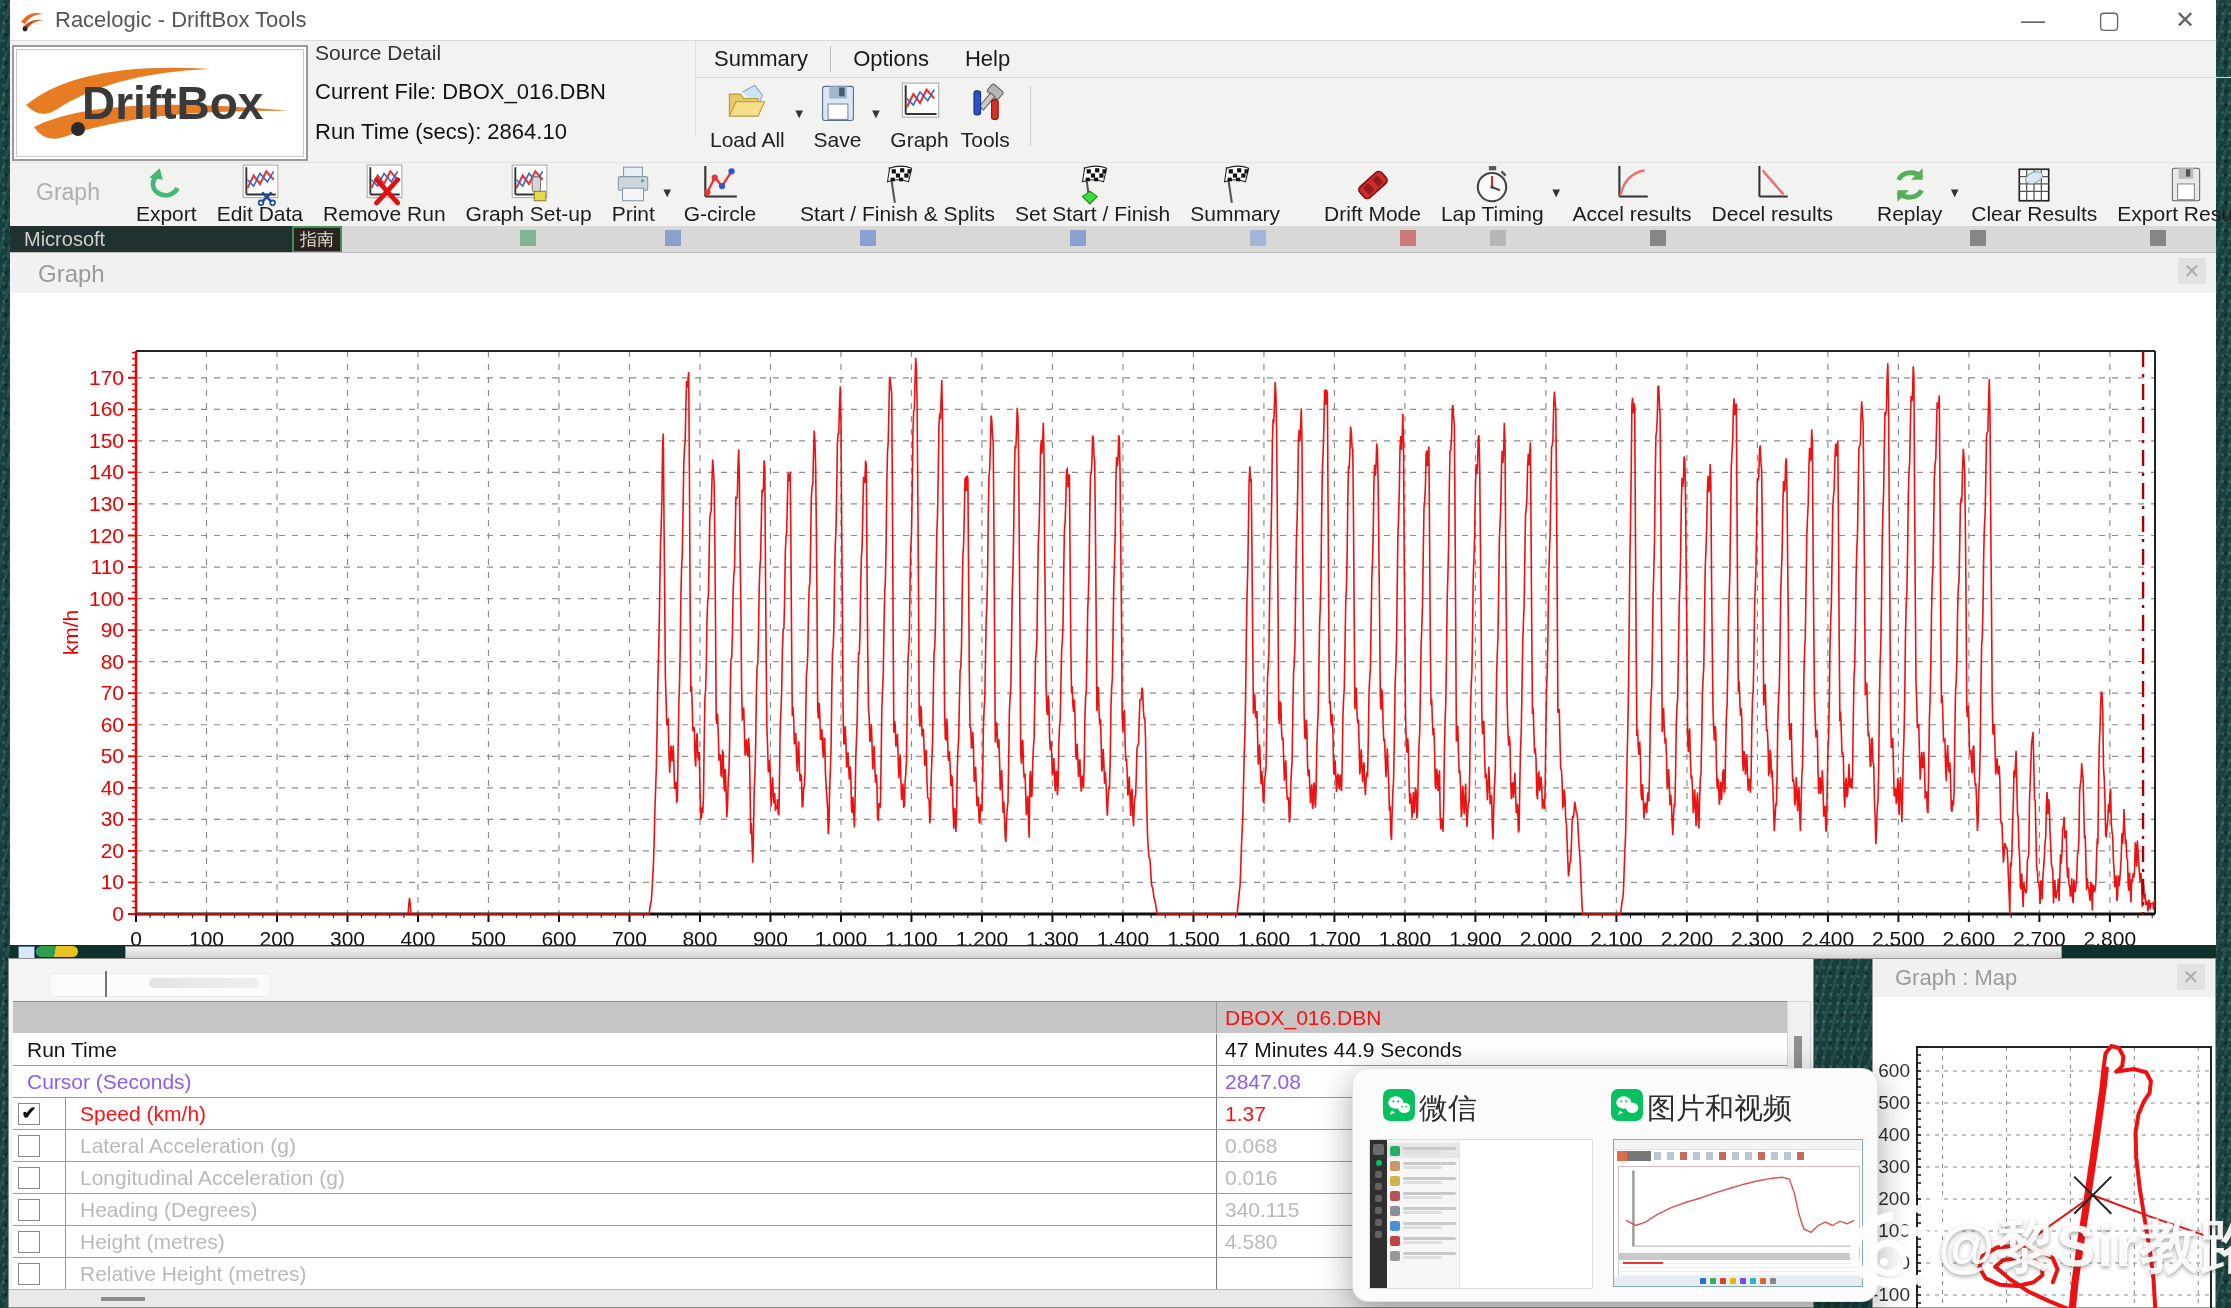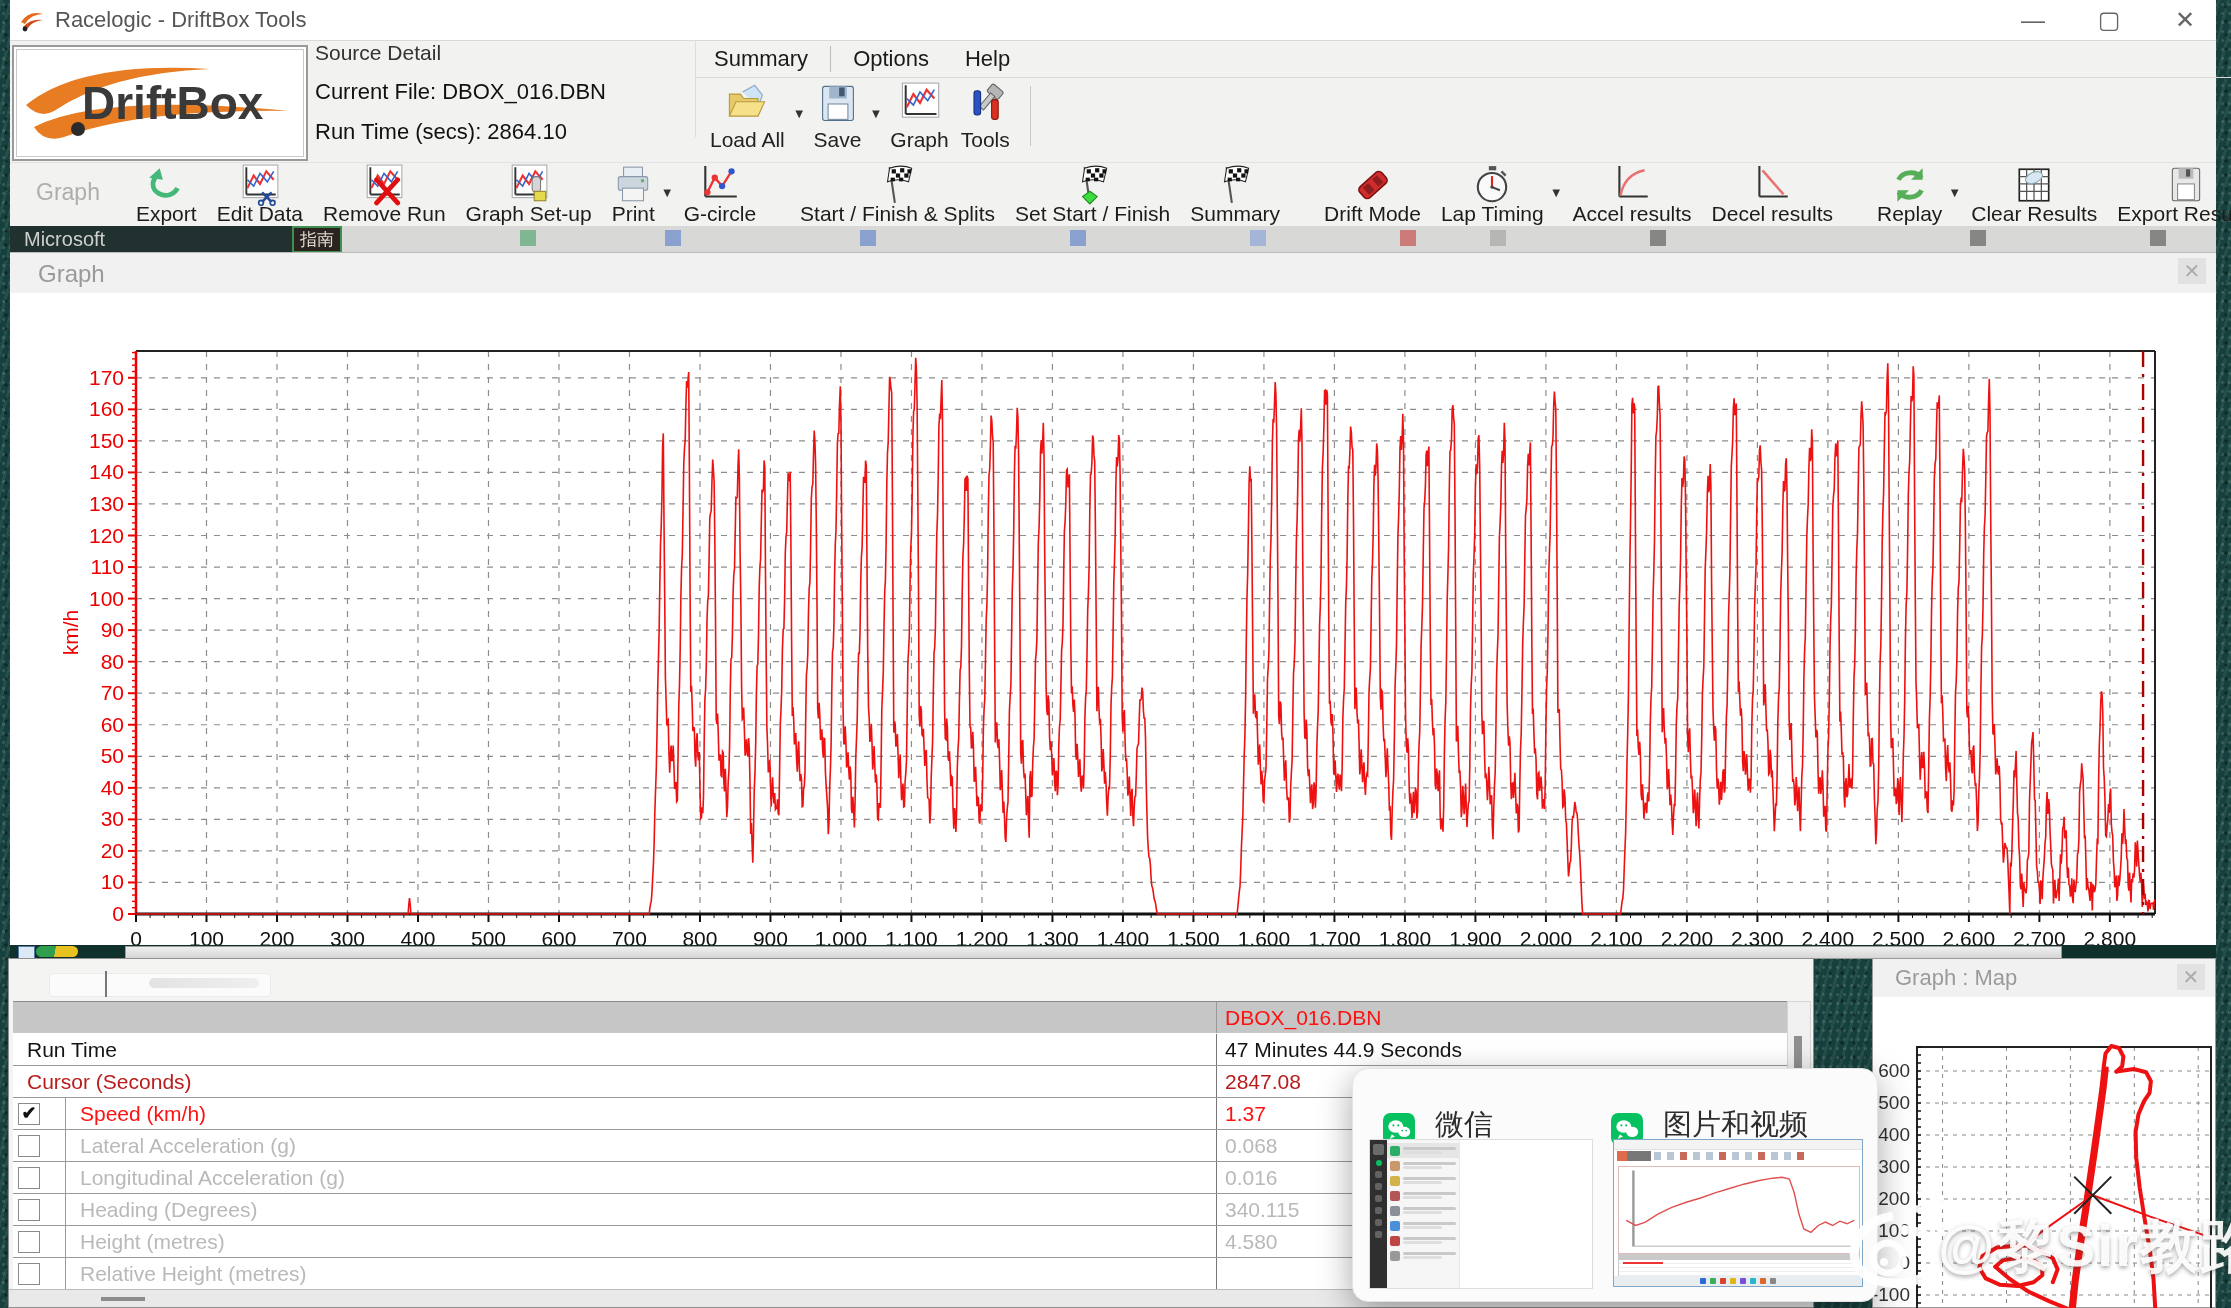--- a/index.html
+++ b/index.html
@@ -64,33 +64,33 @@
   #ghost-input{position:absolute;left:40px;top:14px;width:220px;height:22px;background:#fbfbfb;border:1px solid #ececec;border-radius:4px;}
   #ghost-caret{position:absolute;left:96px;top:12px;width:2px;height:26px;background:#777;}
   #ghost-smudge{position:absolute;left:140px;top:19px;width:110px;height:10px;background:linear-gradient(90deg,#e3e3e3,#efefef);border-radius:5px;}
   #tp-table{position:absolute;left:4px;top:42px;right:26px;}
   .trow{display:flex;height:32px;box-sizing:border-box;border-bottom:1px solid #9a9a9a;background:#fff;align-items:center;font-size:21px;}
   .trow.header{background:#c6c6c6;border-top:1px solid #8a8a8a;border-bottom:1px solid #fff;height:33px;}
   .cbcell{width:52px;align-self:stretch;display:flex;align-items:center;border-right:1px solid #9a9a9a;}
   .cbox{width:20px;height:20px;background:#fff;border:1px solid #8a8a8a;margin-left:5px;font-size:18px;line-height:19px;text-align:center;color:#111;font-weight:700;}
   .lblcell{flex:1;padding-left:14px;white-space:nowrap;overflow:hidden;}
   .valcell{width:562px;align-self:stretch;display:flex;align-items:center;border-left:1px solid #777;padding-left:8px;white-space:nowrap;}
-  .c-black{color:#141414;} .c-dred{color:#b91c1c;} .c-red{color:#ff1111;} .c-gray{color:#b9b9b9;}
+  .c-black{color:#141414;} .c-dred{color:#8b5cf6;} .c-red{color:#ff1111;} .c-gray{color:#b9b9b9;}
   #vscroll{position:absolute;right:2px;top:42px;width:22px;bottom:18px;background:#f0f0f0;border:1px solid #d5d5d5;}
   #vthumb{position:absolute;left:6px;top:34px;width:8px;height:62px;background:#8f8f8f;}
   #tp-footer{position:absolute;left:0;bottom:0;width:100%;height:17px;background:#e9e9e9;border-top:1px solid #bbb;}
   #grip{position:absolute;left:92px;top:7px;width:44px;height:4px;background:#8c8c8c;}
   
   #map-panel{left:1872px;top:958px;width:344px;height:350px;background:#fff;border:1px solid #9a9a9a;box-sizing:border-box;z-index:12;}
   #map-header{position:absolute;left:0;top:0;width:100%;height:38px;background:#f1f1f1;}
   #map-title{position:absolute;left:22px;top:6px;font-size:22px;color:#9a9a9a;}
   #map-chart{position:absolute;left:0;top:38px;width:344px;height:312px;}
   
   #popup{left:1352px;top:1068px;width:524px;height:232px;background:#fbfbfb;border:1px solid #e3e3e3;border-radius:16px;box-shadow:0 10px 34px rgba(0,0,0,.35);z-index:40;}
-  .pop-head{position:absolute;top:20px;display:flex;align-items:flex-end;gap:20px;margin-top:16px;}
+  .pop-head{position:absolute;top:20px;display:flex;align-items:flex-start;gap:4px;}
   .pop-head .wic{width:32px;height:32px;}
   .pop-head .plb{font-size:29px;color:#2d2d2d;}
   #thumb1{position:absolute;left:16px;top:70px;width:222px;height:148px;background:#fff;border:1px solid #ddd;display:flex;overflow:hidden;}
   #rail{width:17px;background:#2f2f2f;display:flex;flex-direction:column;align-items:center;padding-top:4px;gap:5px;}
   #rail .av{width:11px;height:11px;background:#6b6b6b;border-radius:2px;}
   #rail .dot{width:6px;height:6px;border-radius:50%;background:#07c160;}
   #rail .g{width:7px;height:7px;background:#777;border-radius:2px;opacity:.7;}
   #chatlist{width:72px;background:#f6f6f6;border-right:1px solid #e8e8e8;padding-top:3px;}
   .crow{display:flex;align-items:center;gap:3px;height:15px;padding-left:3px;}
   .crow.hl{background:#e6e6e6;}

